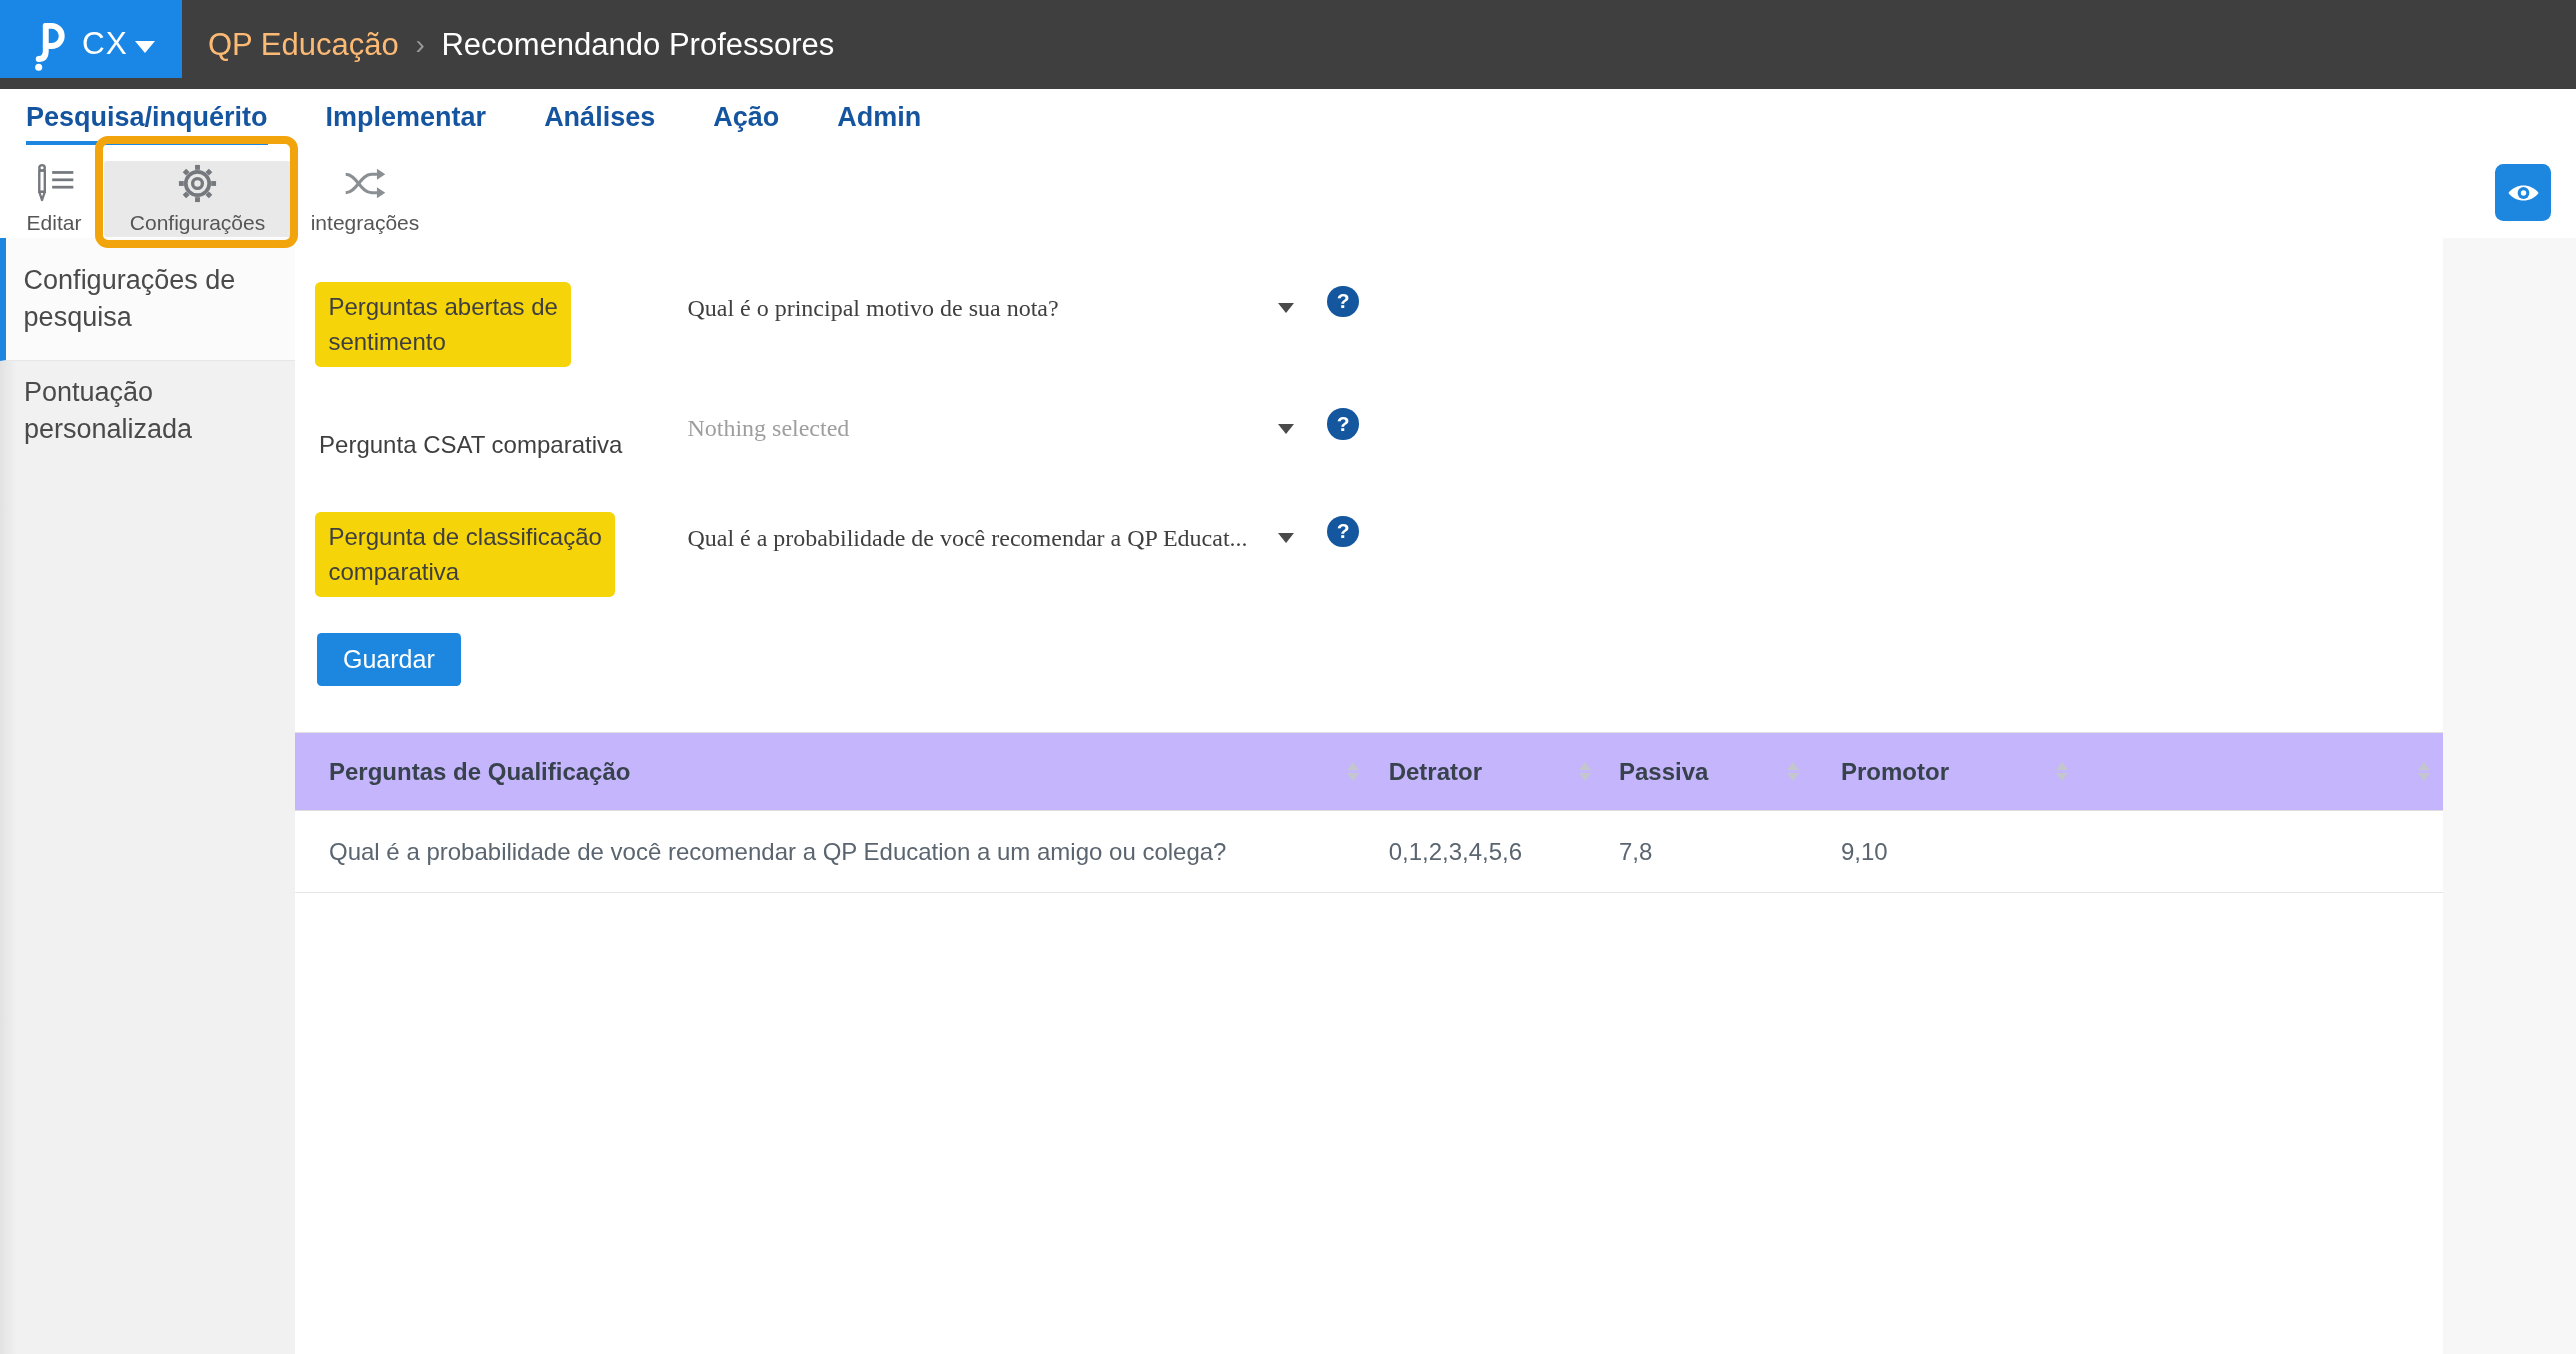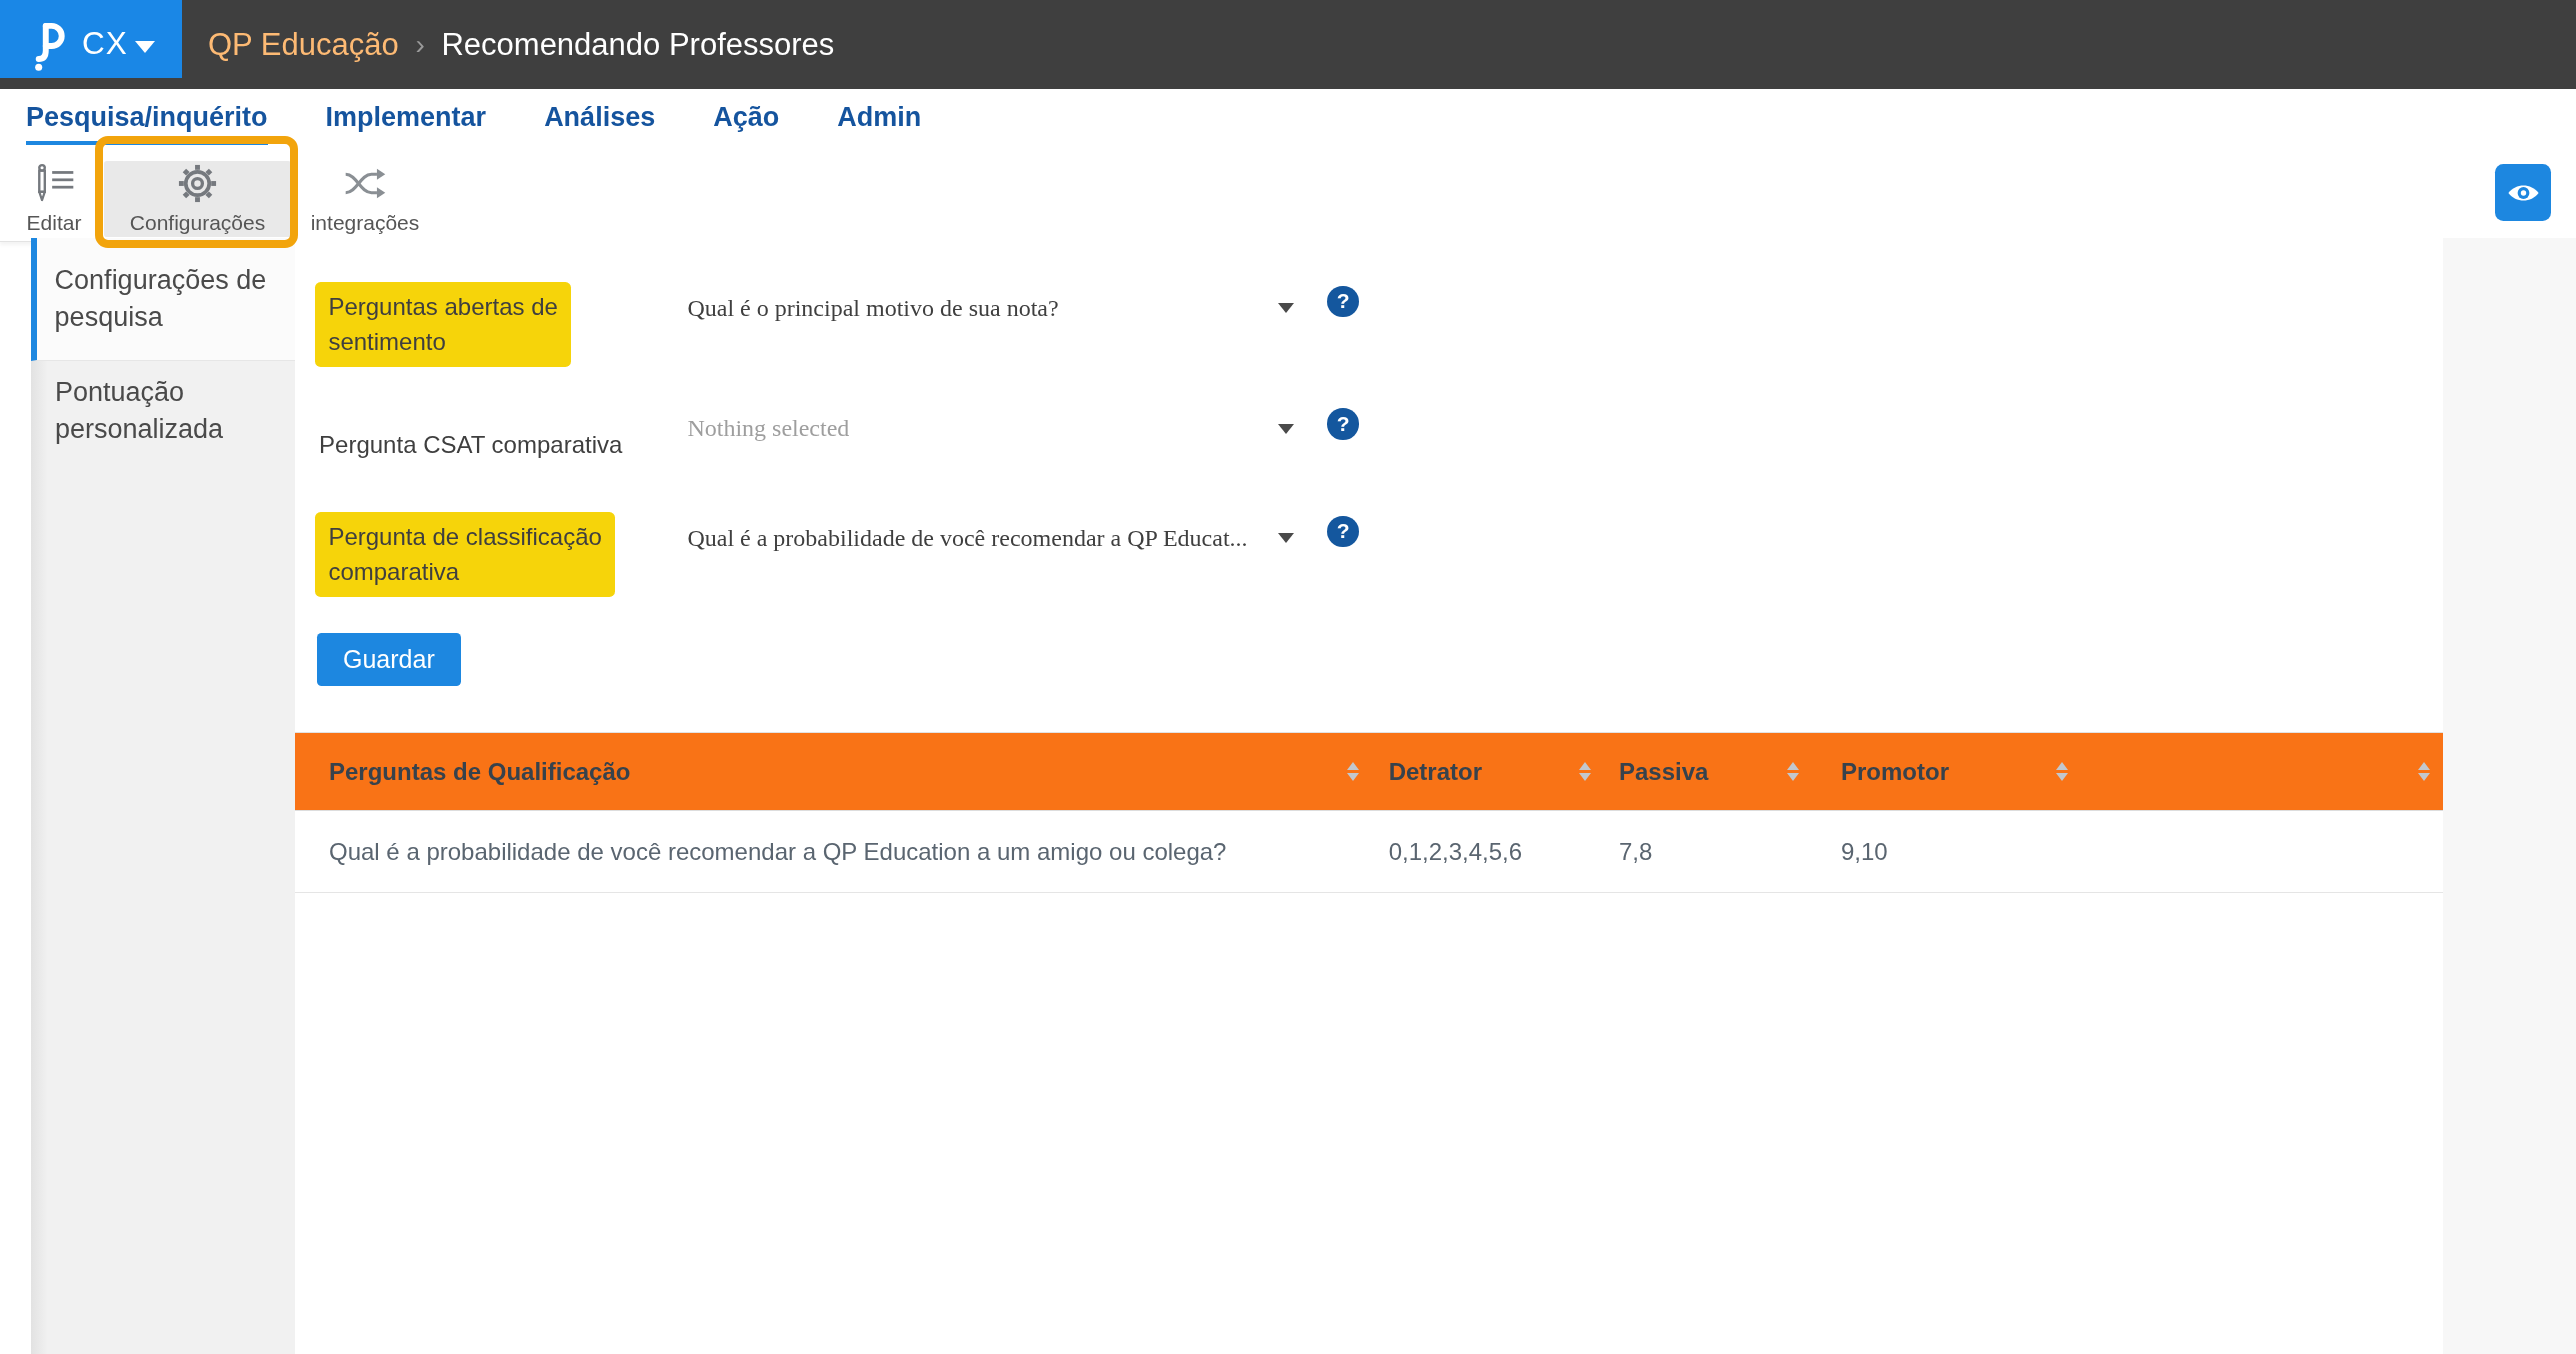--- a/index.html
+++ b/index.html
@@ -38,21 +38,21 @@
   .tb-integ  { left:304px; width:122px; }
   .eye-btn { position:absolute; left:2495px; top:164px; width:56px; height:57px; background:#1D87E0;
              border:none; border-radius:8.3px; display:flex; align-items:center; justify-content:center; cursor:pointer; }
 
   
   .annotation { position:absolute; left:95px; top:136px; width:203px; height:112px;
                 border:8.3px solid #F2A40C; border-radius:13px; z-index:7; pointer-events:none; }
 
   
   .sidebar { position:absolute; left:0; top:238px; width:319px; height:1117px;
-             background:linear-gradient(to right,#e2e2e2 0px,#f1f1f1 16.7px);margin-left:31px; }
+             background:linear-gradient(to right,#e2e2e2 0px,#f1f1f1 16.7px); }
   .side-item { padding:24px 9.3px 24px 24px; font-size:27px; line-height:37px; color:#4A4A4A;
                white-space:pre-line; cursor:pointer; }
   .side-item.active { background:#FBFBFB; border-left:6.5px solid #1D87E0; padding-left:17.6px;
                       border-bottom:0.9px solid #e6e6e6; }
   .side-item.plain { padding-top:13px; padding-bottom:28px; }
   .content { position:absolute; left:295px; top:238px; width:2148px; height:1117px; background:#fff; }
   .rightstrip { position:absolute; left:2443px; top:238px; width:133px; height:1117px; background:#F7F7F7; }
 
   
   .frow { position:absolute; left:20.4px; right:18.5px; height:111px; }
@@ -67,21 +67,21 @@
                     border-left:8.3px solid transparent; border-right:8.3px solid transparent;
                     border-top:10.2px solid #4a4a4a; }
   .fhelp { position:absolute; left:1012px; width:31.5px; height:31.5px; border-radius:50%; background:#14579E;
            color:#fff; font-size:21px; font-weight:bold; display:flex; align-items:center;
            justify-content:center; cursor:pointer; }
   .save-btn { position:absolute; left:22px; top:395px; background:#1D87E0; color:#fff; border:none;
               border-radius:4.6px; font-size:25px; font-family:inherit; padding:12px 26px; cursor:pointer; }
 
   
   .qtable { position:absolute; left:0; top:494px; width:2148px; }
-  .thead { display:flex; height:79px; background:#f97316; border-top:0.9px solid #e2e2e2; border-bottom:0.9px solid #dddddd; }
+  .thead { display:flex; height:79px; background:#c4b5fd; border-top:0.9px solid #e2e2e2; border-bottom:0.9px solid #dddddd; }
   .trow  { display:flex; height:82px; background:#fff; border-bottom:0.9px solid #e5e5e5; }
   .cell { display:flex; align-items:center; justify-content:space-between; padding-right:13px; }
   .c1 { width:1077px; padding-left:34px; }
   .c2 { width:232px;  padding-left:16.7px; }
   .c3 { width:208px;  padding-left:15px; }
   .c4 { width:269px;  padding-left:29px;gap:39px; }
   .c5 { width:362px;  padding-left:9.3px; }
   .th-label { font-size:24px; font-weight:600; color:#37424C; }
   .td-text  { font-size:24px; color:#5A6570; }
   .sort { display:flex; flex-direction:column; gap:2.8px; align-items:center; cursor:pointer; }

